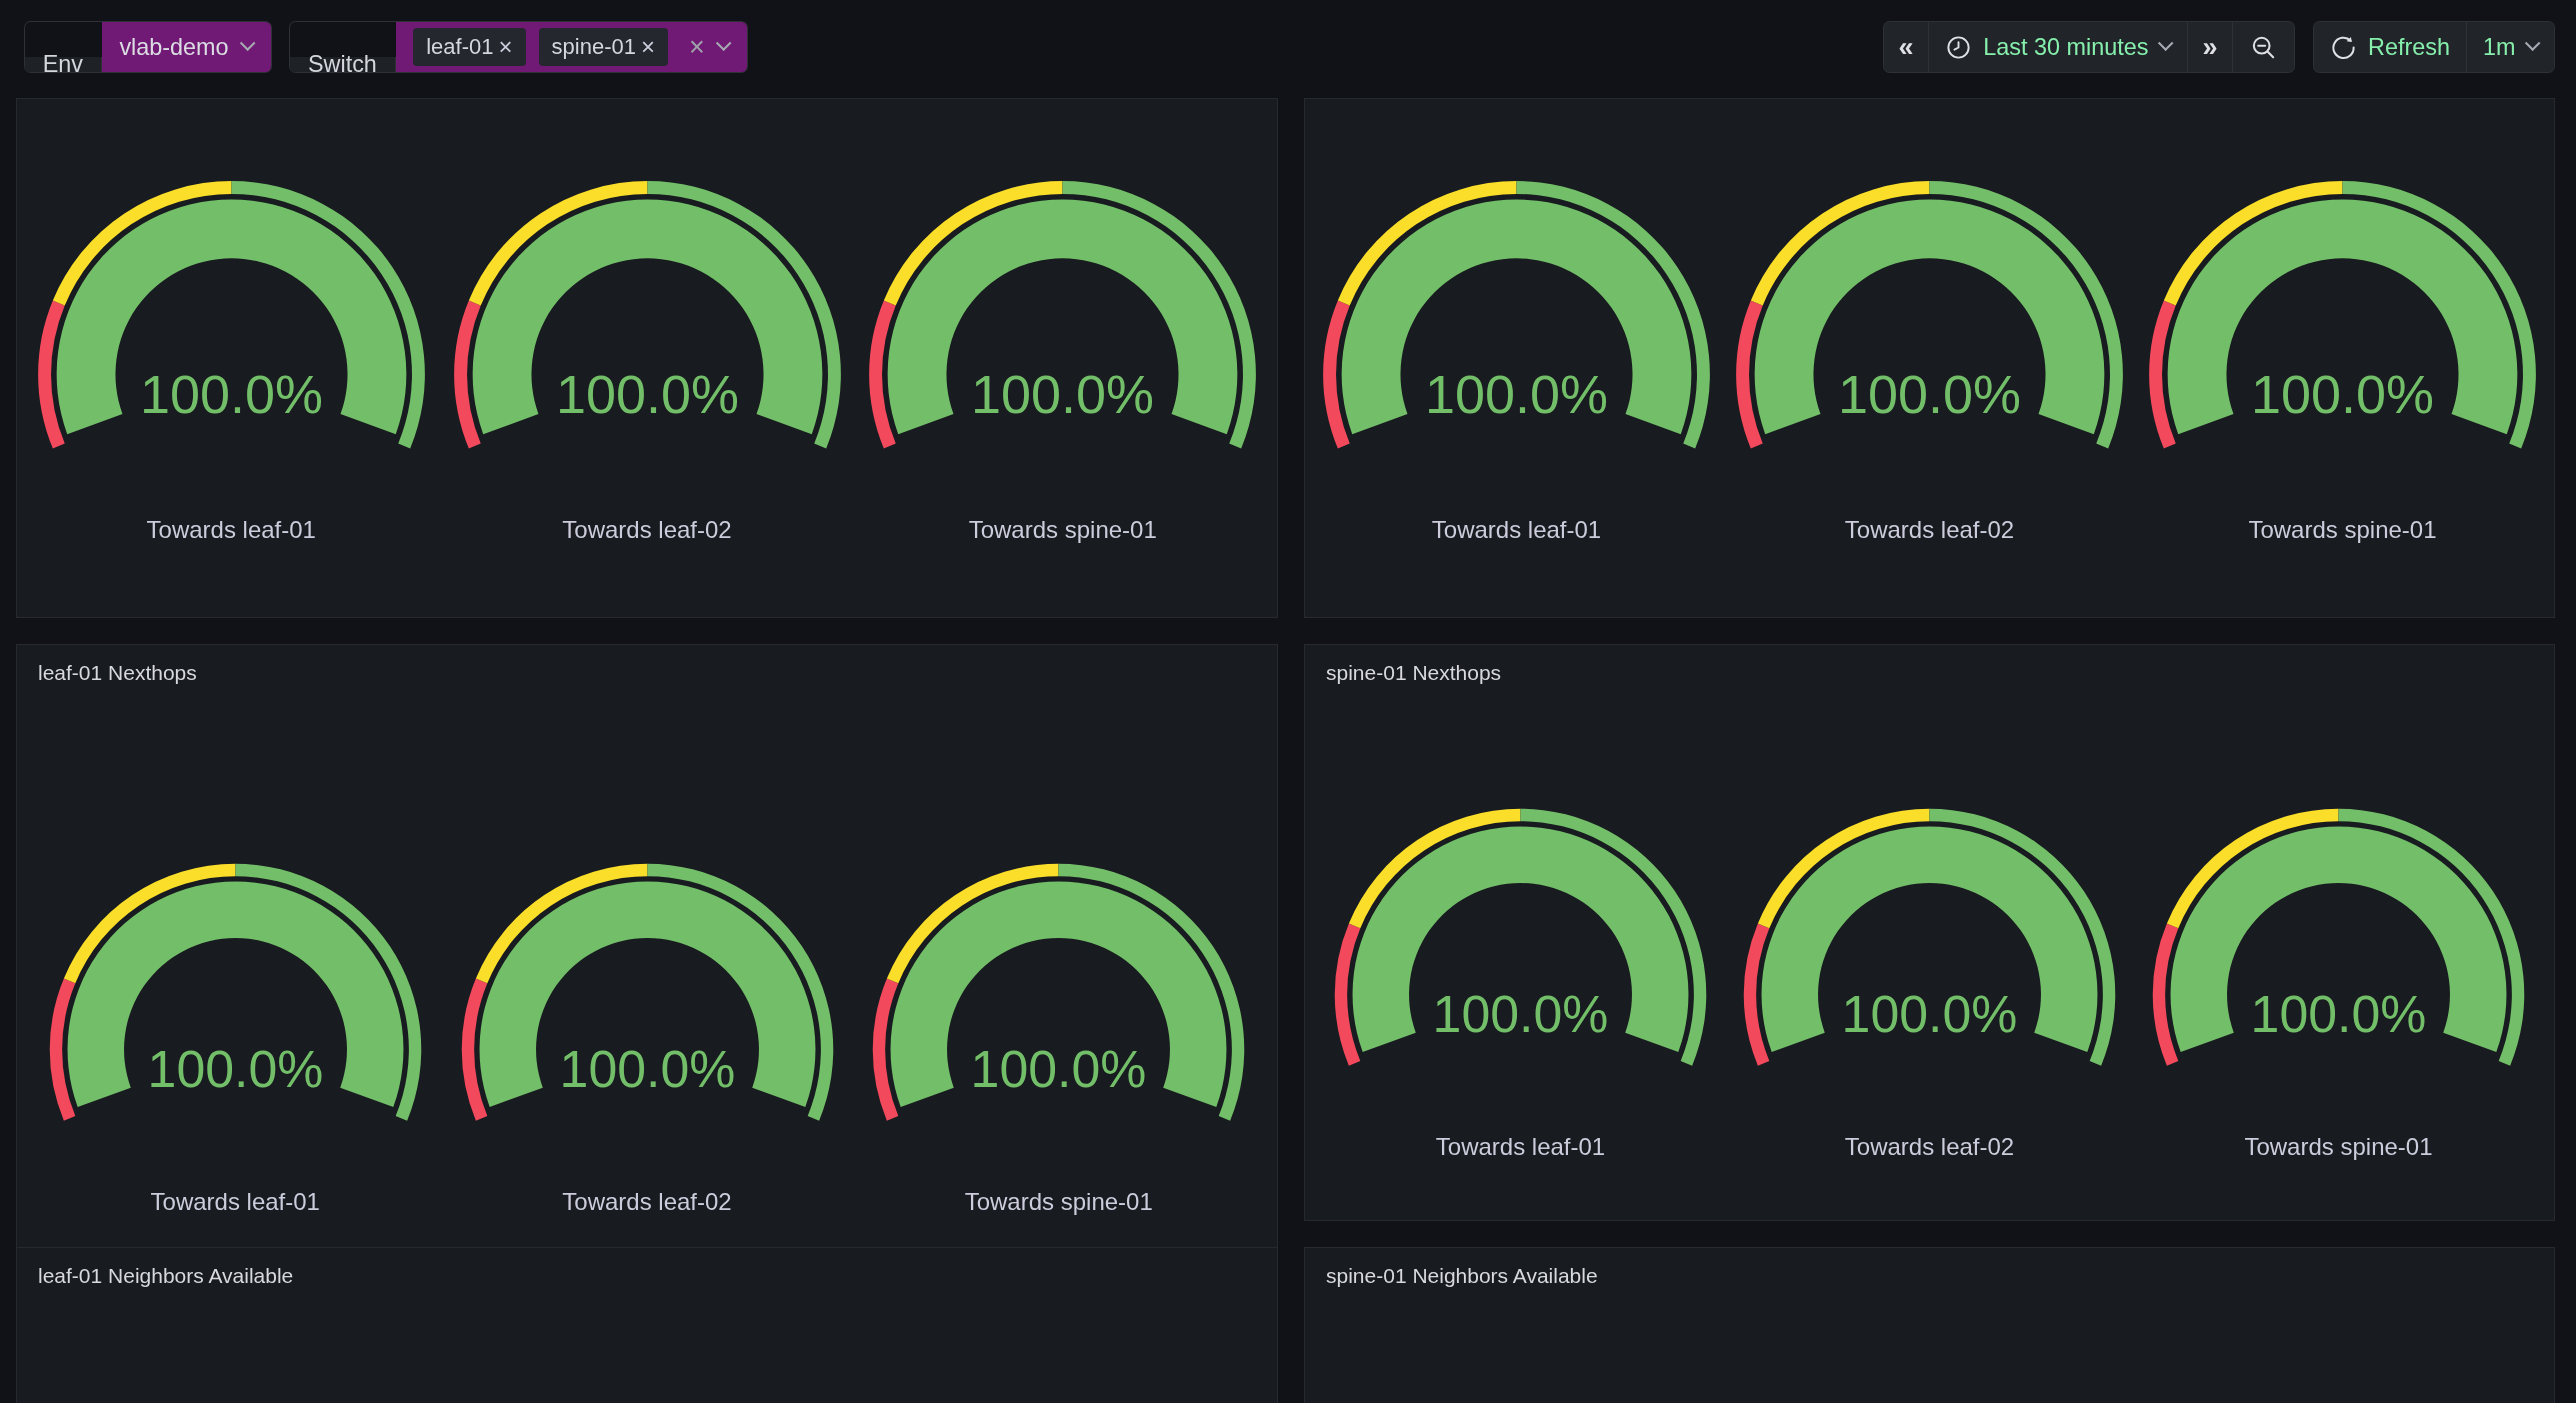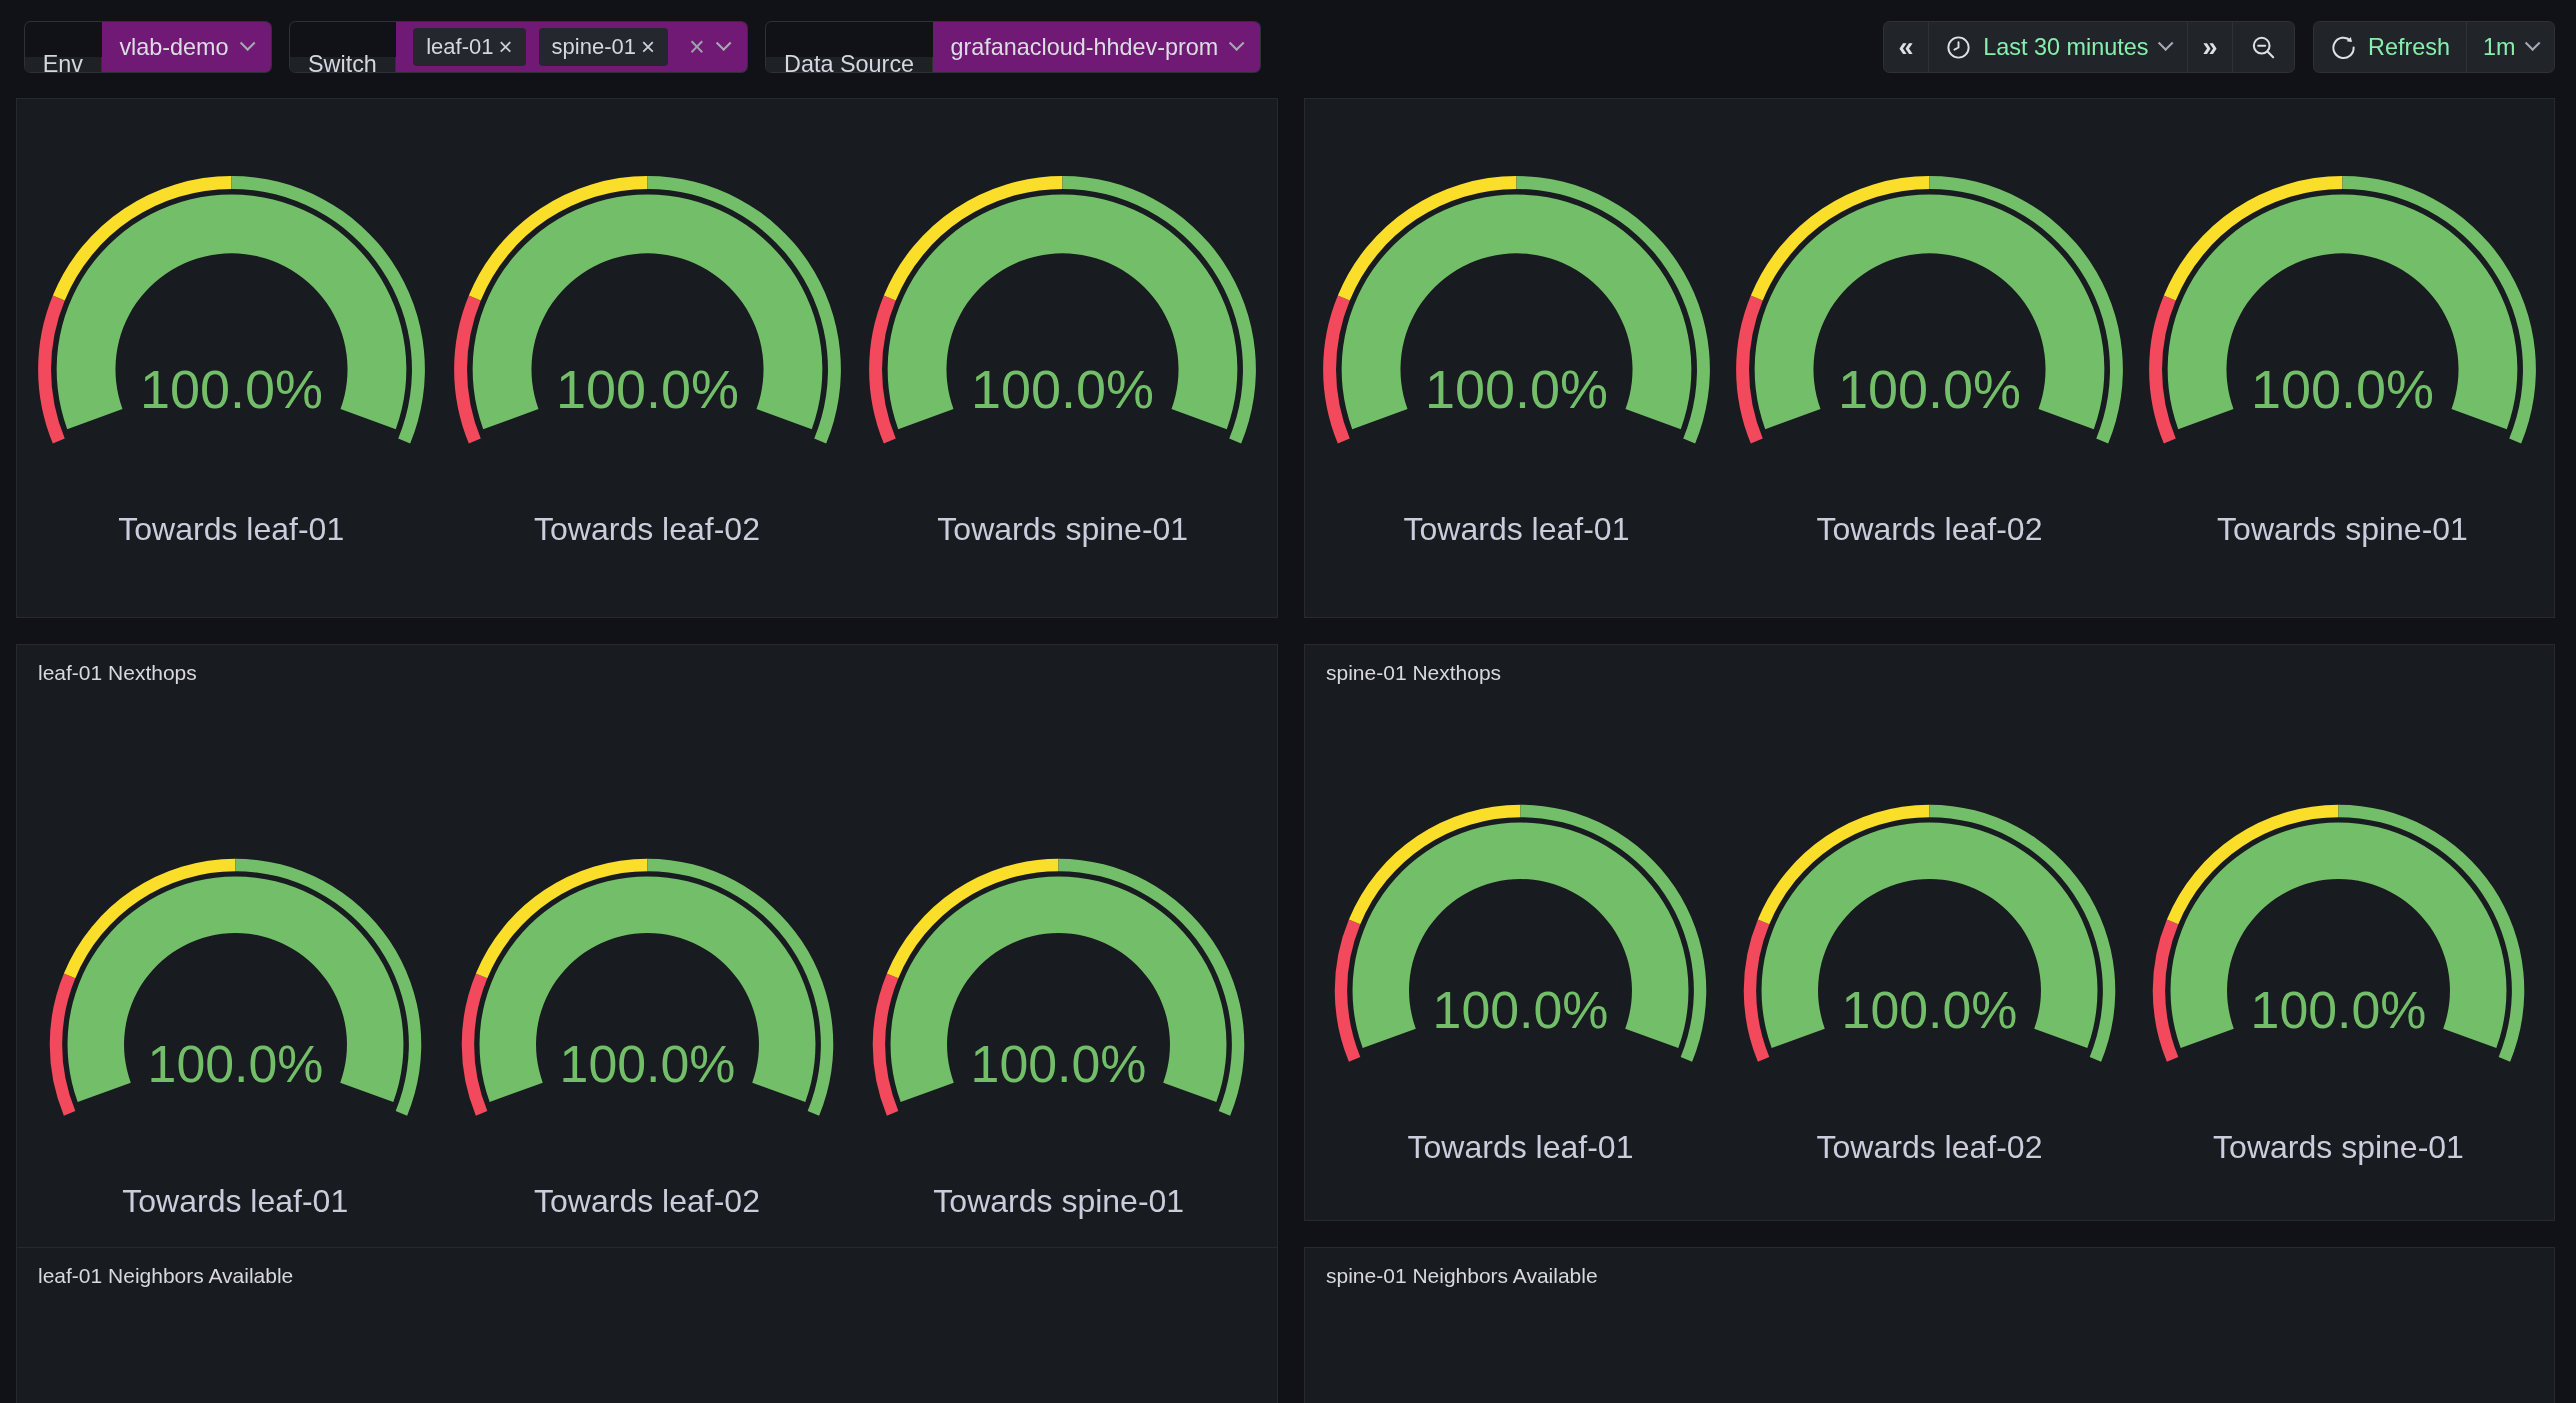--- a/index.html
+++ b/index.html
@@ -80,21 +80,21 @@
     white-space:nowrap; overflow:hidden; text-overflow:ellipsis;
     cursor:pointer; display:inline-block;
   }
   .gauge-row {
     position:absolute; left:0; right:0; bottom:0; top:0;
     display:flex; align-items:center; justify-content:space-evenly;
   }
   .r2 .gauge-row { top:97px; }
   .gauge-cell { display:flex; flex-direction:column; align-items:center; }
   .gauge-label {
-    margin-top:61px; font-size:32px; color:#ccccdc; white-space:nowrap;
+    margin-top:61px; font-size:24px; color:#ccccdc; white-space:nowrap;
   }
   svg text { font-family:"Liberation Sans", sans-serif; }
 </style>
 </head>
 <body>
 
 <header class="toolbar">
   <div class="toolbar-left">
 
     <div class="var-group">
@@ -114,27 +114,20 @@
         </span>
         <span class="chip">
           <span>spine-01</span>
           <span class="x">×</span>
         </span>
         <span class="clear-x">×</span>
         <span class="chev"></span>
       </div>
     </div>
 
-    <div class="var-group">
-      <div class="var-label">Data Source</div>
-      <div class="var-value">
-        <span>grafanacloud-hhdev-prom</span>
-        <span class="chev"></span>
-      </div>
-    </div>
 
   </div>
   <div class="toolbar-right">
 
     <div class="btn-group">
       <button class="tbtn glyph">«</button>
       <button class="tbtn">
         <svg width="27" height="27" viewBox="0 0 24 24" fill="none" stroke="#dfe0e6" stroke-width="1.7" stroke-linecap="round" stroke-linejoin="round">
           <circle cx="12" cy="12" r="9"></circle>
           <path d="M12 7.2v4.8l-3.6 1.9"></path>

